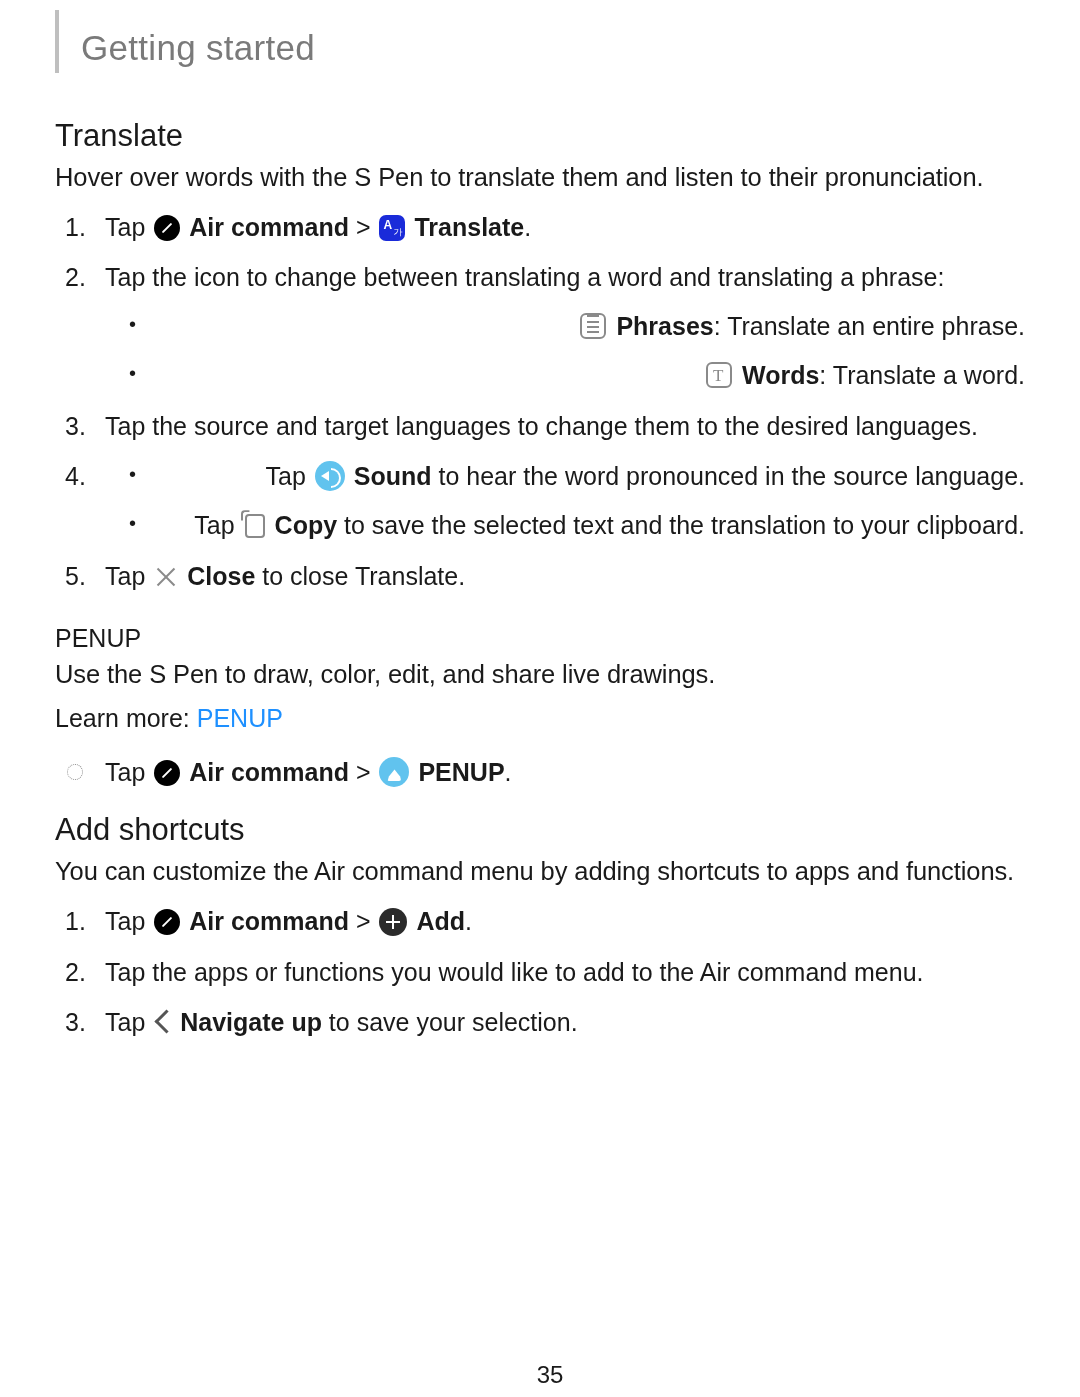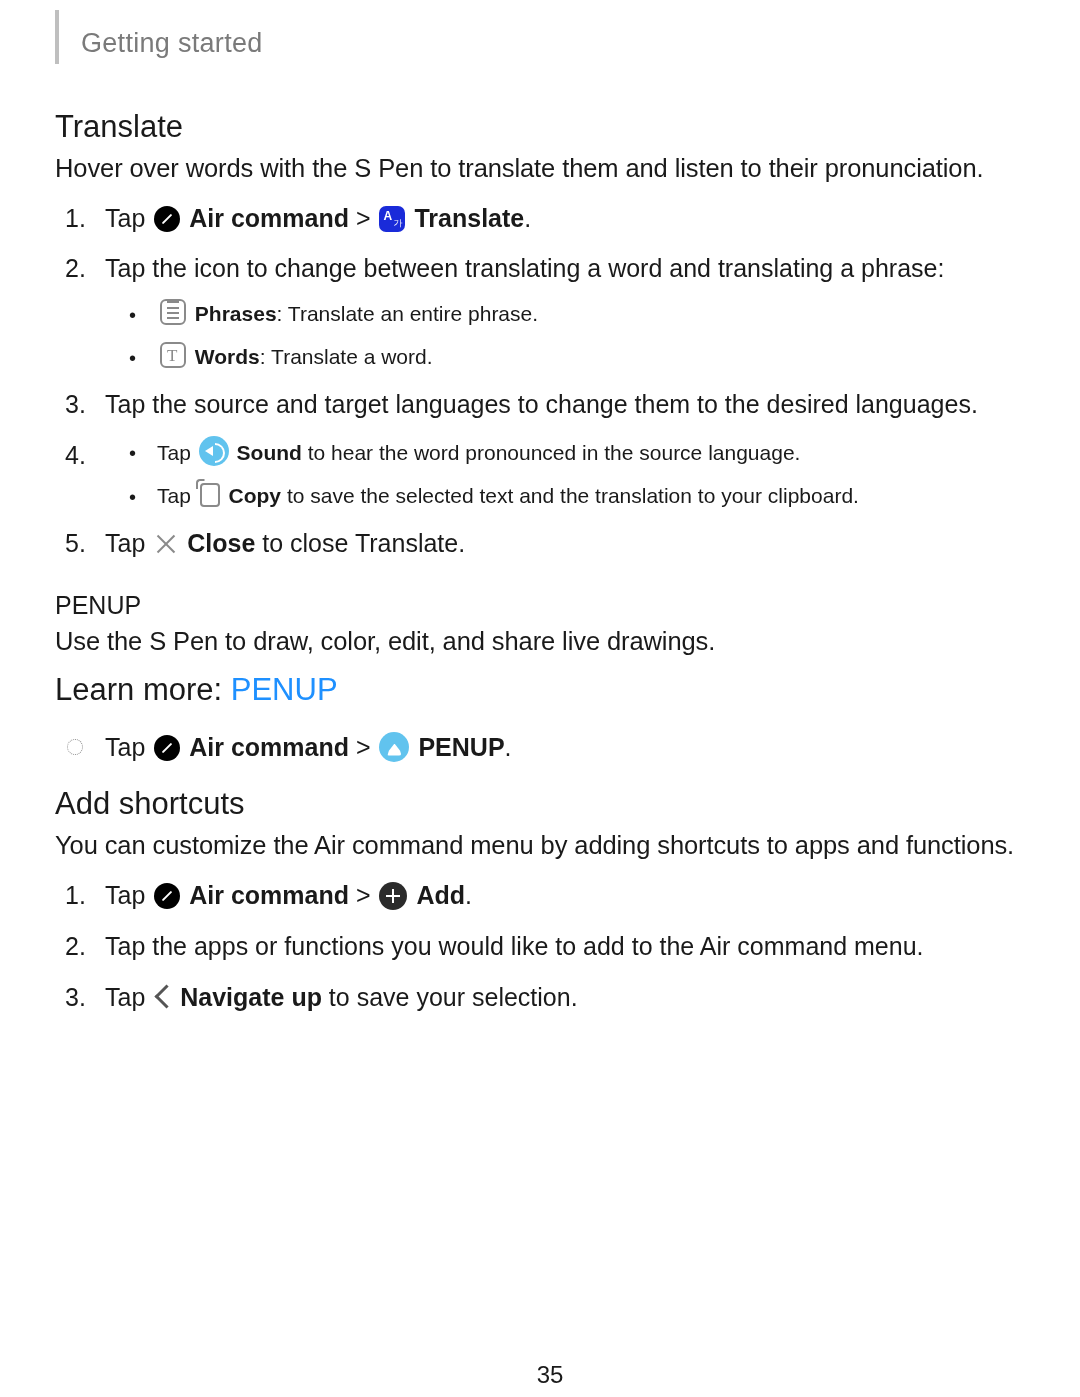--- a/index.html
+++ b/index.html
@@ -17,21 +17,21 @@
     padding: 0 55px 0 55px;
     position: relative;
   }
   .header-rule {
     border-left: 4px solid #bfbfbf;
     padding-left: 22px;
     margin-top: 10px;
     margin-bottom: 45px;
   }
   .header-title {
-    font-size: 27px;
+    font-size: 35px;
     font-weight: 400;
     color: #7a7a7a;
     letter-spacing: 0.3px;
     margin: 0;
     padding: 18px 0 5px 0;
   }
   h2.section {
     font-size: 31px;
     font-weight: 500;
     margin: 10px 0 6px 0;
@@ -41,21 +41,21 @@
     font-weight: 500;
     margin: 28px 0 2px 0;
   }
   p.body {
     font-size: 25.5px;
     font-weight: 400;
     line-height: 1.4;
     margin: 4px 0 12px 0;
     letter-spacing: -0.1px;
   }
-  .learn-more { font-size: 31px; margin: 4px 0 20px 0; }
+  .learn-more { font-size: 25px; margin: 4px 0 20px 0; }
   .link { color: #1e90ff; }
   ol.steps {
     list-style: none;
     padding-left: 50px;
     margin: 0 0 10px 0;
     counter-reset: step;
   }
   ol.steps > li {
     position: relative;
     font-size: 25px;
@@ -69,23 +69,24 @@
     left: -40px;
     font-size: 25px;
   }
   ul.sub {
     list-style: none;
     padding-left: 52px;
     margin: 10px 0 4px 0;
   }
   ul.sub > li {
     position: relative;
-    font-size: 21px;
+    font-size: 25px;
     line-height: 1.55;
     margin-bottom: 10px;
+    text-align: right;
   }
   ul.sub > li::before {
     content: "•";
     position: absolute;
     left: -28px;
     font-size: 20px;
     top: 2px;
   }
   
   .circ-list {

